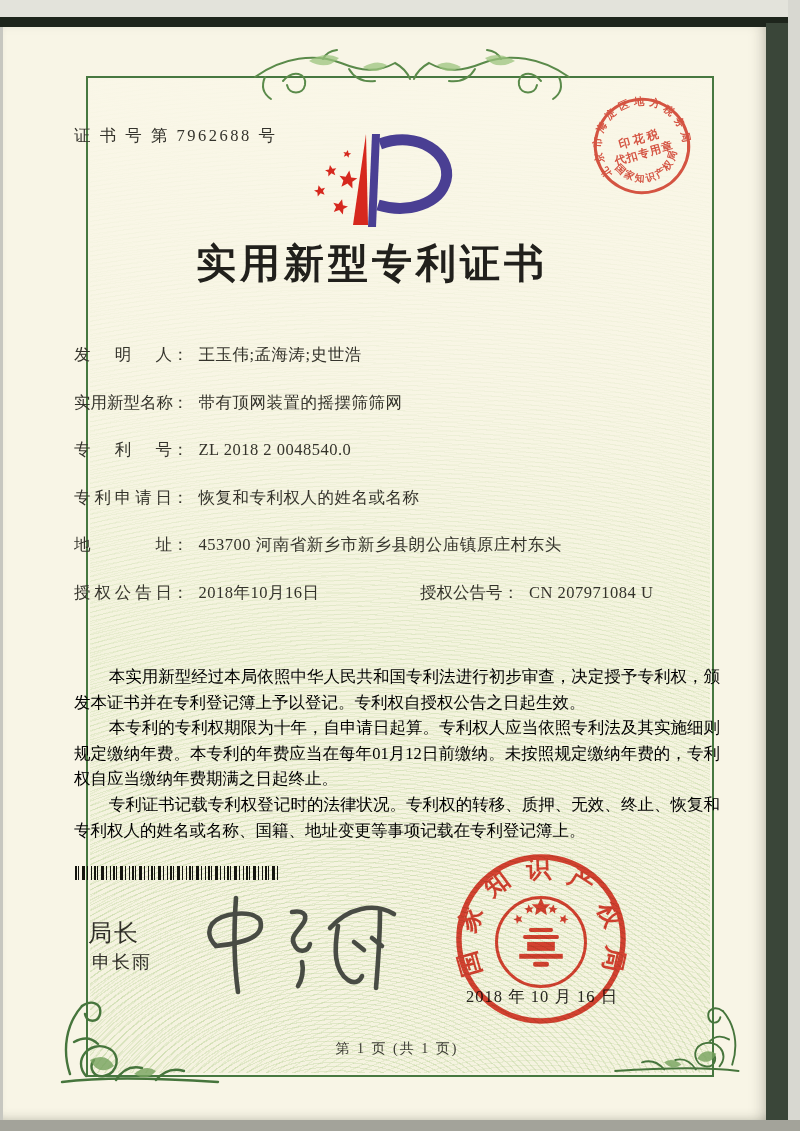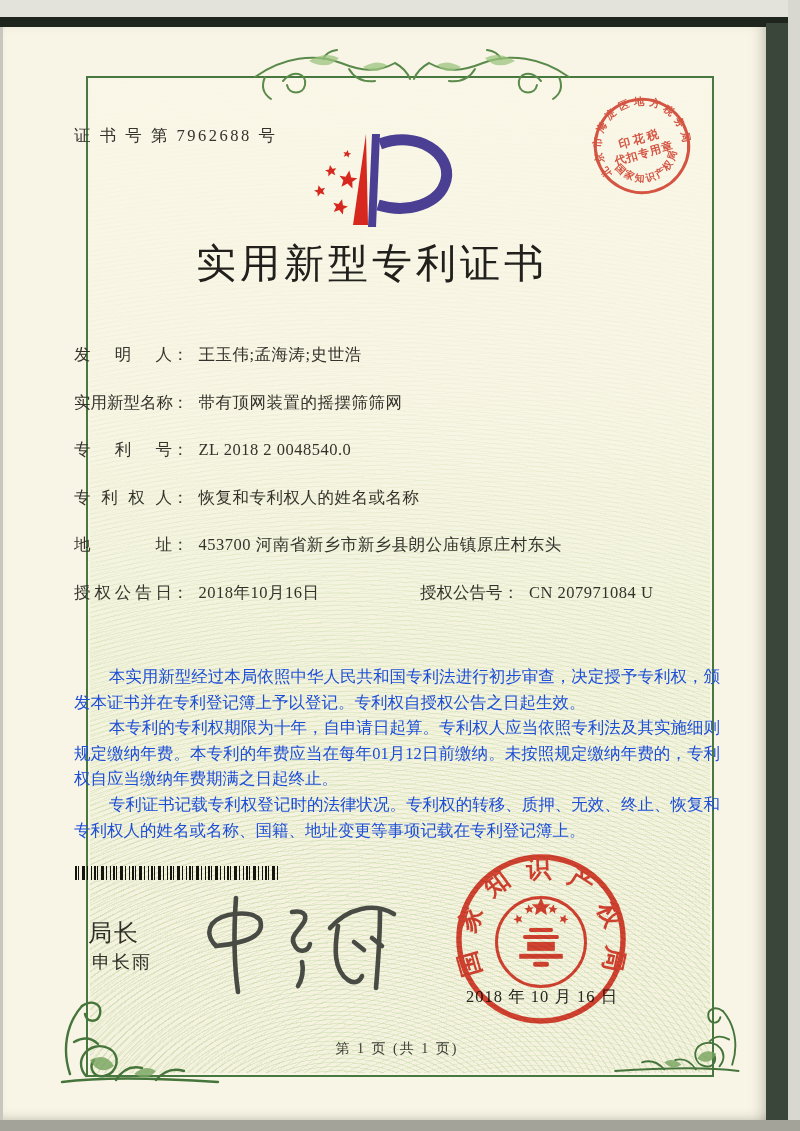--- a/index.html
+++ b/index.html
@@ -45,32 +45,32 @@
   .orn-br{left:612px;top:995px;width:136px;height:92px;}
   
   .cert-no{
     position:absolute;left:74px;top:125px;font-size:16.5px;letter-spacing:2.5px;color:#34332c;
   }
   .tax-stamp{position:absolute;left:586px;top:90px;width:112px;height:112px;
     transform:rotate(-16deg);opacity:.9;mix-blend-mode:multiply;}
   .logo{position:absolute;left:296px;top:128px;width:160px;height:100px;}
   .title{
     position:absolute;left:74px;top:236px;width:596px;margin:0;
-    text-align:center;font-size:40px;font-weight:400;letter-spacing:4px;color:#21201c;
+    text-align:center;font-size:40px;font-weight:700;letter-spacing:4px;color:#21201c;
   }
   
   .fields{position:absolute;left:74px;top:344px;width:644px;font-size:16.5px;color:#34332b;}
   .frow{height:22px;margin-bottom:25.5px;white-space:nowrap;position:relative;}
   .flabel{display:inline-block;width:98px;text-align:justify;text-align-last:justify;vertical-align:top;}
   .fcolon{display:inline-block;}
   .fvalue{margin-left:10px;letter-spacing:.5px;}
   .pair2{position:absolute;left:346px;top:0;}
   
   .paras{position:absolute;left:74px;top:664px;width:646px;font-size:16.5px;line-height:25.6px;
-    text-align:justify;color:#1d4ed8;}
+    text-align:justify;color:#000000;}
   .paras p{margin:0;text-indent:2.1em;}
   
   .barcode{
     position:absolute;left:75px;top:866px;width:206px;height:14px;
     background:repeating-linear-gradient(90deg,#15150f 0 2px,transparent 2px 3px,#15150f 3px 4px,transparent 4px 7px,#15150f 7px 10px,transparent 10px 12px,#15150f 12px 13px,transparent 13px 16px,#15150f 16px 17px,transparent 17px 19px);
   }
   .officer-title{position:absolute;left:88px;top:917px;font-size:24px;letter-spacing:2px;color:#2f2e27;}
   .officer-name{position:absolute;left:92px;top:950px;font-size:18px;letter-spacing:2px;color:#2f2e27;}
   .signature{position:absolute;left:198px;top:886px;width:212px;height:112px;}
   .seal{position:absolute;left:452px;top:850px;width:178px;height:178px;opacity:.92;mix-blend-mode:multiply;}
@@ -195,21 +195,21 @@
     <div class="frow">
       <span class="flabel">发明人</span><span class="fcolon">：</span><span class="fvalue">王玉伟;孟海涛;史世浩</span>
     </div>
     <div class="frow">
       <span class="flabel">实用新型名称</span><span class="fcolon">：</span><span class="fvalue">带有顶网装置的摇摆筛筛网</span>
     </div>
     <div class="frow">
       <span class="flabel">专利号</span><span class="fcolon">：</span><span class="fvalue">ZL 2018 2 0048540.0</span>
     </div>
     <div class="frow">
-      <span class="flabel">专利权人</span><span class="fcolon">：</span><span class="fvalue">恢复和专利权人的姓名或名称</span>
+      <span class="flabel">专利申请日</span><span class="fcolon">：</span><span class="fvalue">恢复和专利权人的姓名或名称</span>
     </div>
     <div class="frow">
       <span class="flabel">地址</span><span class="fcolon">：</span><span class="fvalue">453700 河南省新乡市新乡县朗公庙镇原庄村东头</span>
     </div>
     <div class="frow">
       <span class="flabel">授权公告日</span><span class="fcolon">：</span><span class="fvalue">2018年10月16日</span>
       <span class="pair2">
         <span>授权公告号</span><span>：</span><span class="fvalue">CN 207971084 U</span>
       </span>
     </div>

